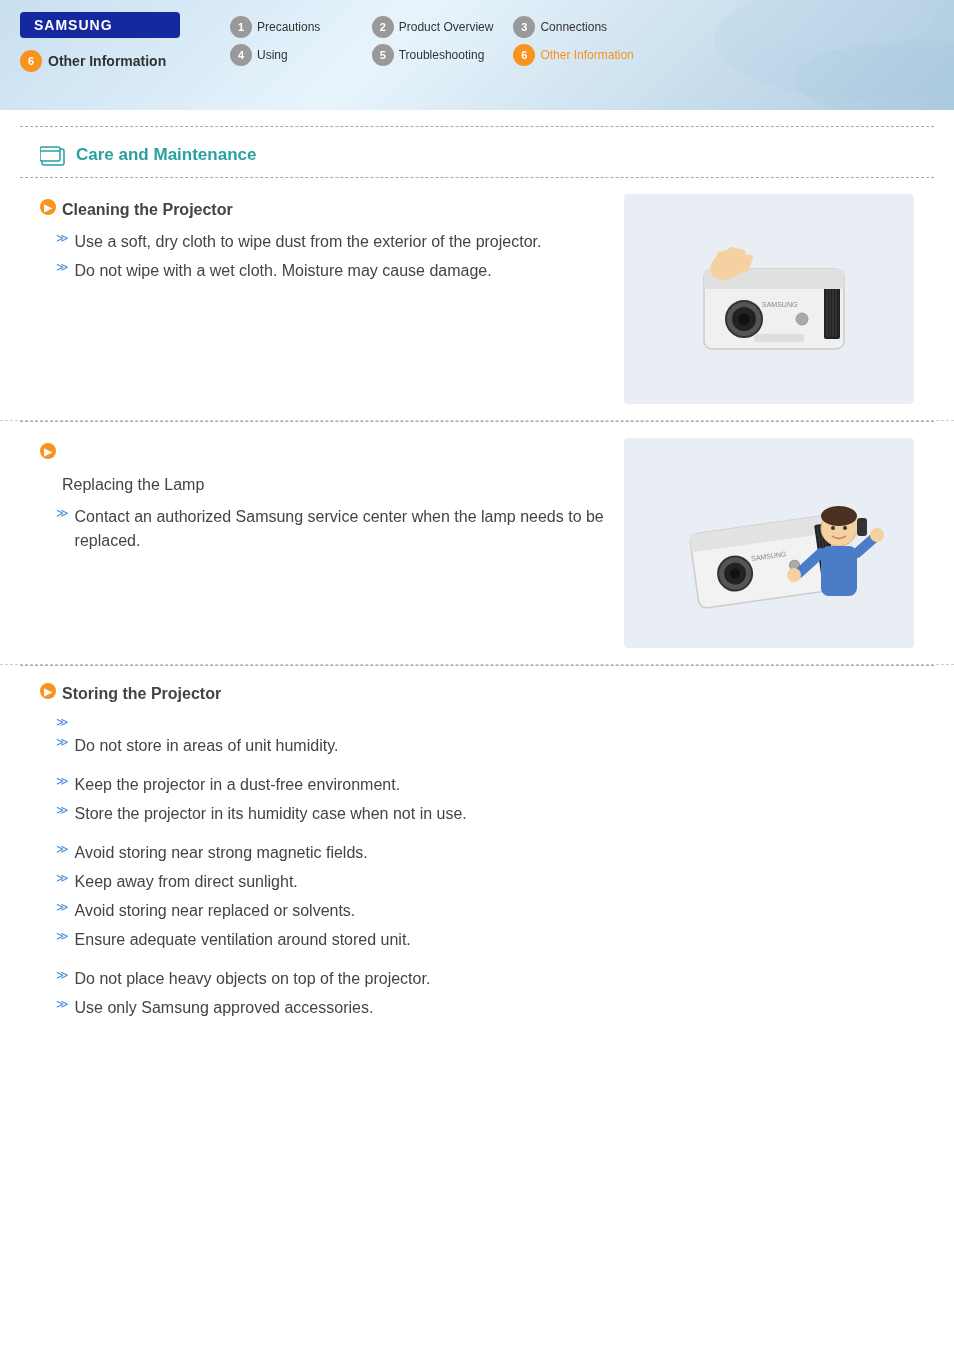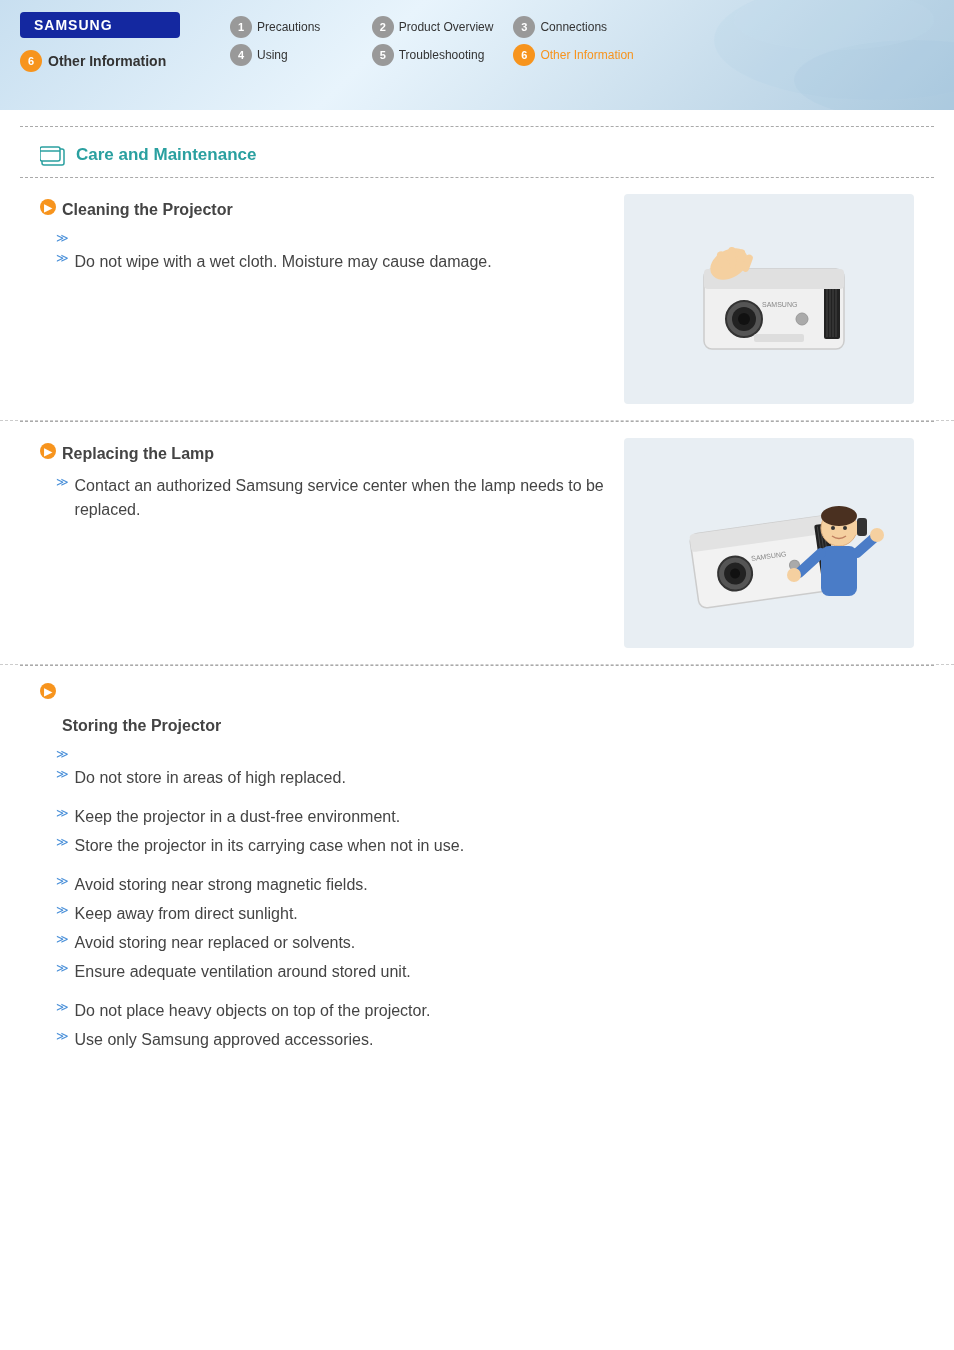--- a/index.html
+++ b/index.html
@@ -274,20 +274,21 @@
 
 <div class="content-section">
   <div class="section-row">
     <div class="section-text">
       <div class="bullet-orange">
         <div class="bullet-orange-icon">▶</div>
         <span class="bullet-text" style="font-weight:bold;">Cleaning the Projector</span>
       </div>
       <div class="bullet-arrow">
         <span class="arrow-icon">≫</span>
+        <span class="bullet-text">Use a soft, dry cloth to wipe dust from the exterior of the projector.</span>
       </div>
       <div class="bullet-arrow">
         <span class="arrow-icon">≫</span>
         <span class="bullet-text">Do not wipe with a wet cloth. Moisture may cause damage.</span>
       </div>
     </div>
 
     <div class="section-image">
       <svg class="proj-svg" viewBox="0 0 250 180">
 
@@ -323,21 +324,21 @@
   </div>
 </div>
 
 <hr class="dotted-divider">
 
 <div class="content-section">
   <div class="section-row">
     <div class="section-text">
       <div class="bullet-orange">
         <div class="bullet-orange-icon">▶</div>
-        <span class="bullet-text" style="font-weight:bold;">Replacing the Lamp</span>
+        <span class="bullet-text" style="font-weight:normal;margin-top:31px;">Replacing the Lamp</span>
       </div>
       <div class="bullet-arrow">
         <span class="arrow-icon">≫</span>
         <span class="bullet-text">Contact an authorized Samsung service center when the lamp needs to be replaced.</span>
       </div>
     </div>
 
     <div class="section-image">
       <svg class="proj-svg" viewBox="0 0 250 180">
         <rect width="250" height="180" fill="#e8eef3" rx="4"></rect>
@@ -379,40 +380,40 @@
       </svg>
     </div>
   </div>
 </div>
 
 <hr class="dotted-divider">
 
 <div class="bottom-section">
   <div class="bullet-orange">
     <div class="bullet-orange-icon">▶</div>
-    <span class="bullet-text" style="font-weight:bold;margin-top:32px;">Storing the Projector</span>
-  </div>
-
-  <div class="bullet-arrow">
-    <span class="arrow-icon">≫</span>
-  </div>
-  <div class="bullet-arrow">
-    <span class="arrow-icon">≫</span>
-    <span class="bullet-text">Do not store in areas of high replaced.</span>
+    <span class="bullet-text" style="font-weight:bold;">Storing the Projector</span>
+  </div>
+
+  <div class="bullet-arrow">
+    <span class="arrow-icon">≫</span>
+  </div>
+  <div class="bullet-arrow">
+    <span class="arrow-icon">≫</span>
+    <span class="bullet-text">Do not store in areas of unit humidity.</span>
   </div>
 
   <div style="height:10px;"></div>
 
   <div class="bullet-arrow">
     <span class="arrow-icon">≫</span>
     <span class="bullet-text">Keep the projector in a dust-free environment.</span>
   </div>
   <div class="bullet-arrow">
     <span class="arrow-icon">≫</span>
-    <span class="bullet-text">Store the projector in its carrying case when not in use.</span>
+    <span class="bullet-text">Store the projector in its humidity case when not in use.</span>
   </div>
 
   <div style="height:10px;"></div>
 
   <div class="bullet-arrow">
     <span class="arrow-icon">≫</span>
     <span class="bullet-text">Avoid storing near strong magnetic fields.</span>
   </div>
   <div class="bullet-arrow">
     <span class="arrow-icon">≫</span>

